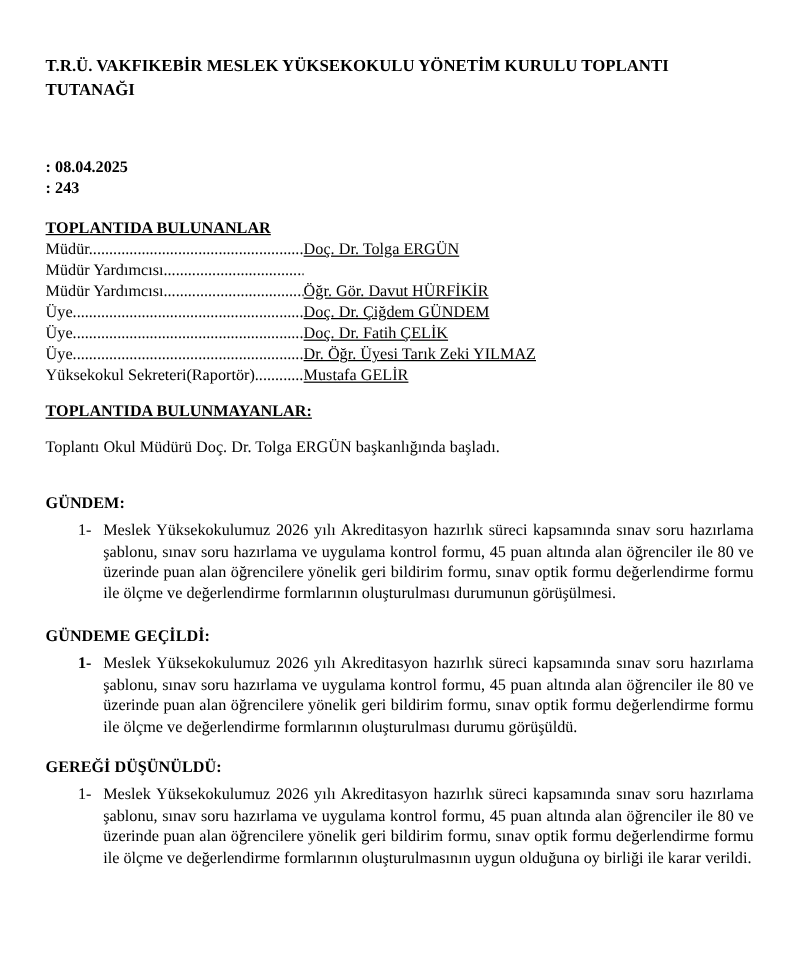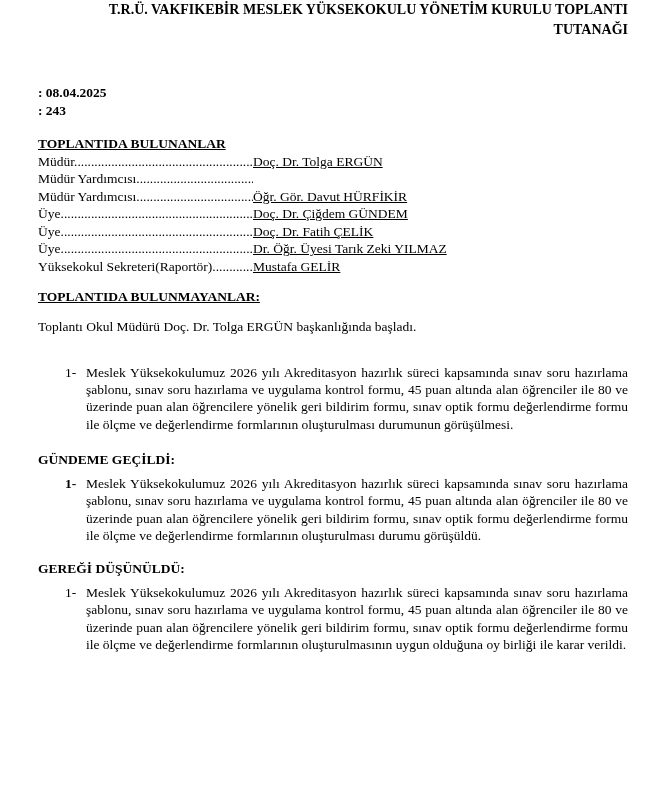--- a/index.html
+++ b/index.html
@@ -11,21 +11,22 @@
     font-size: 13.5px;
   }
   .page {
     position: relative;
     width: 666px; height: 800px;
     padding: 0 38px;
     overflow: hidden;
     background: #ffffff;
   }
   .doc-title {
-    text-align: right;
+    margin-top: 46px;
+    text-align: left;
     font-weight: bold;
     font-size: 14px;
     line-height: 20px;
   }
   .meta { margin-top: 44px; font-weight: bold; line-height: 17.5px; }
   .meta-row { display: flex; }
   .meta-label { width: 158px; flex-shrink: 0; }
   .heading-u {
     font-weight: bold;
     text-decoration: underline;
@@ -104,20 +105,21 @@
       <span class="att-left"><span>Yüksekokul Sekreteri(Raportör)</span><span>........................................................................................................</span></span>
       <span class="att-name">Mustafa GELİR</span>
     </div>
   </div>
 
   <div class="heading-u absent-heading">TOPLANTIDA BULUNMAYANLAR:</div>
 
   <div class="opening">Toplantı Okul Müdürü Doç. Dr. Tolga ERGÜN başkanlığında başladı.</div>
 
   <div class="section sec-gundem">
+    <div class="section-heading">GÜNDEM:</div>
     <div class="item">
       <span class="item-no">1-</span>
       <span class="item-text">Meslek Yüksekokulumuz 2026 yılı Akreditasyon hazırlık süreci kapsamında sınav soru hazırlama şablonu, sınav soru hazırlama ve uygulama kontrol formu, 45 puan altında alan öğrenciler ile 80 ve üzerinde puan alan öğrencilere yönelik geri bildirim formu, sınav optik formu değerlendirme formu ile ölçme ve değerlendirme formlarının oluşturulması durumunun görüşülmesi.</span>
     </div>
   </div>
 
   <div class="section sec-gecildi">
     <div class="section-heading">GÜNDEME GEÇİLDİ:</div>
     <div class="item bold-no">
       <span class="item-no">1-</span>

